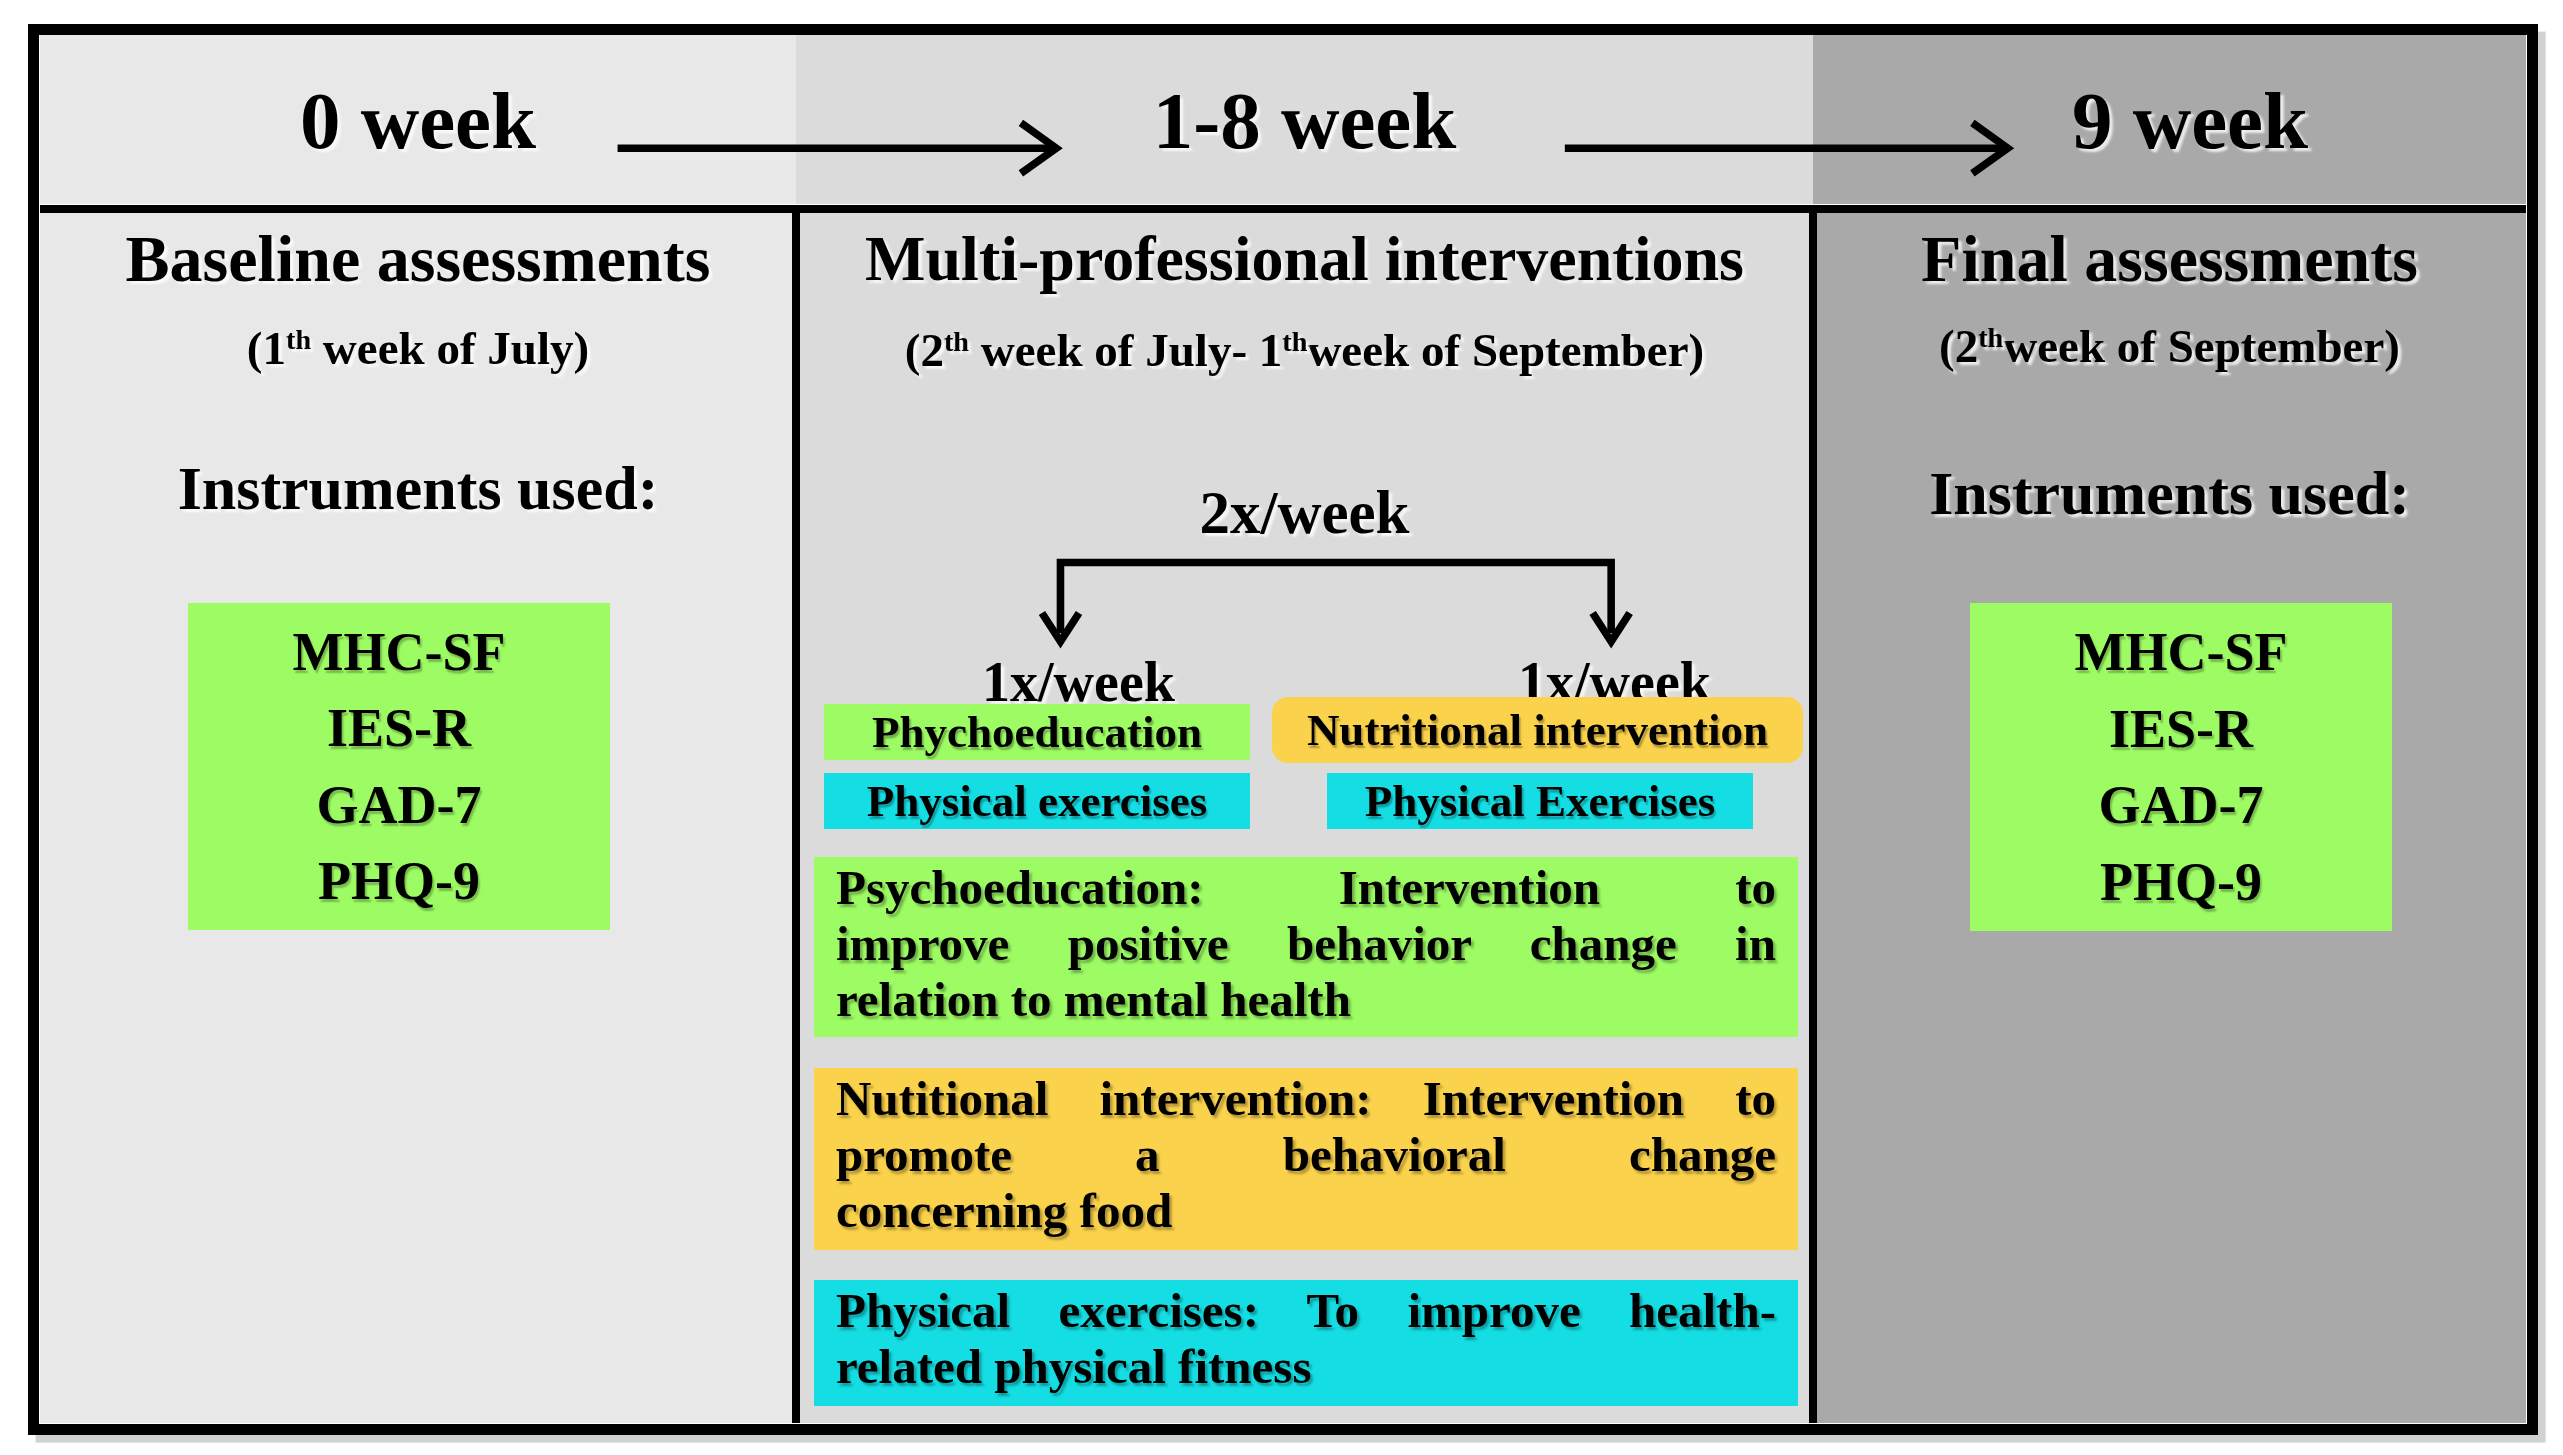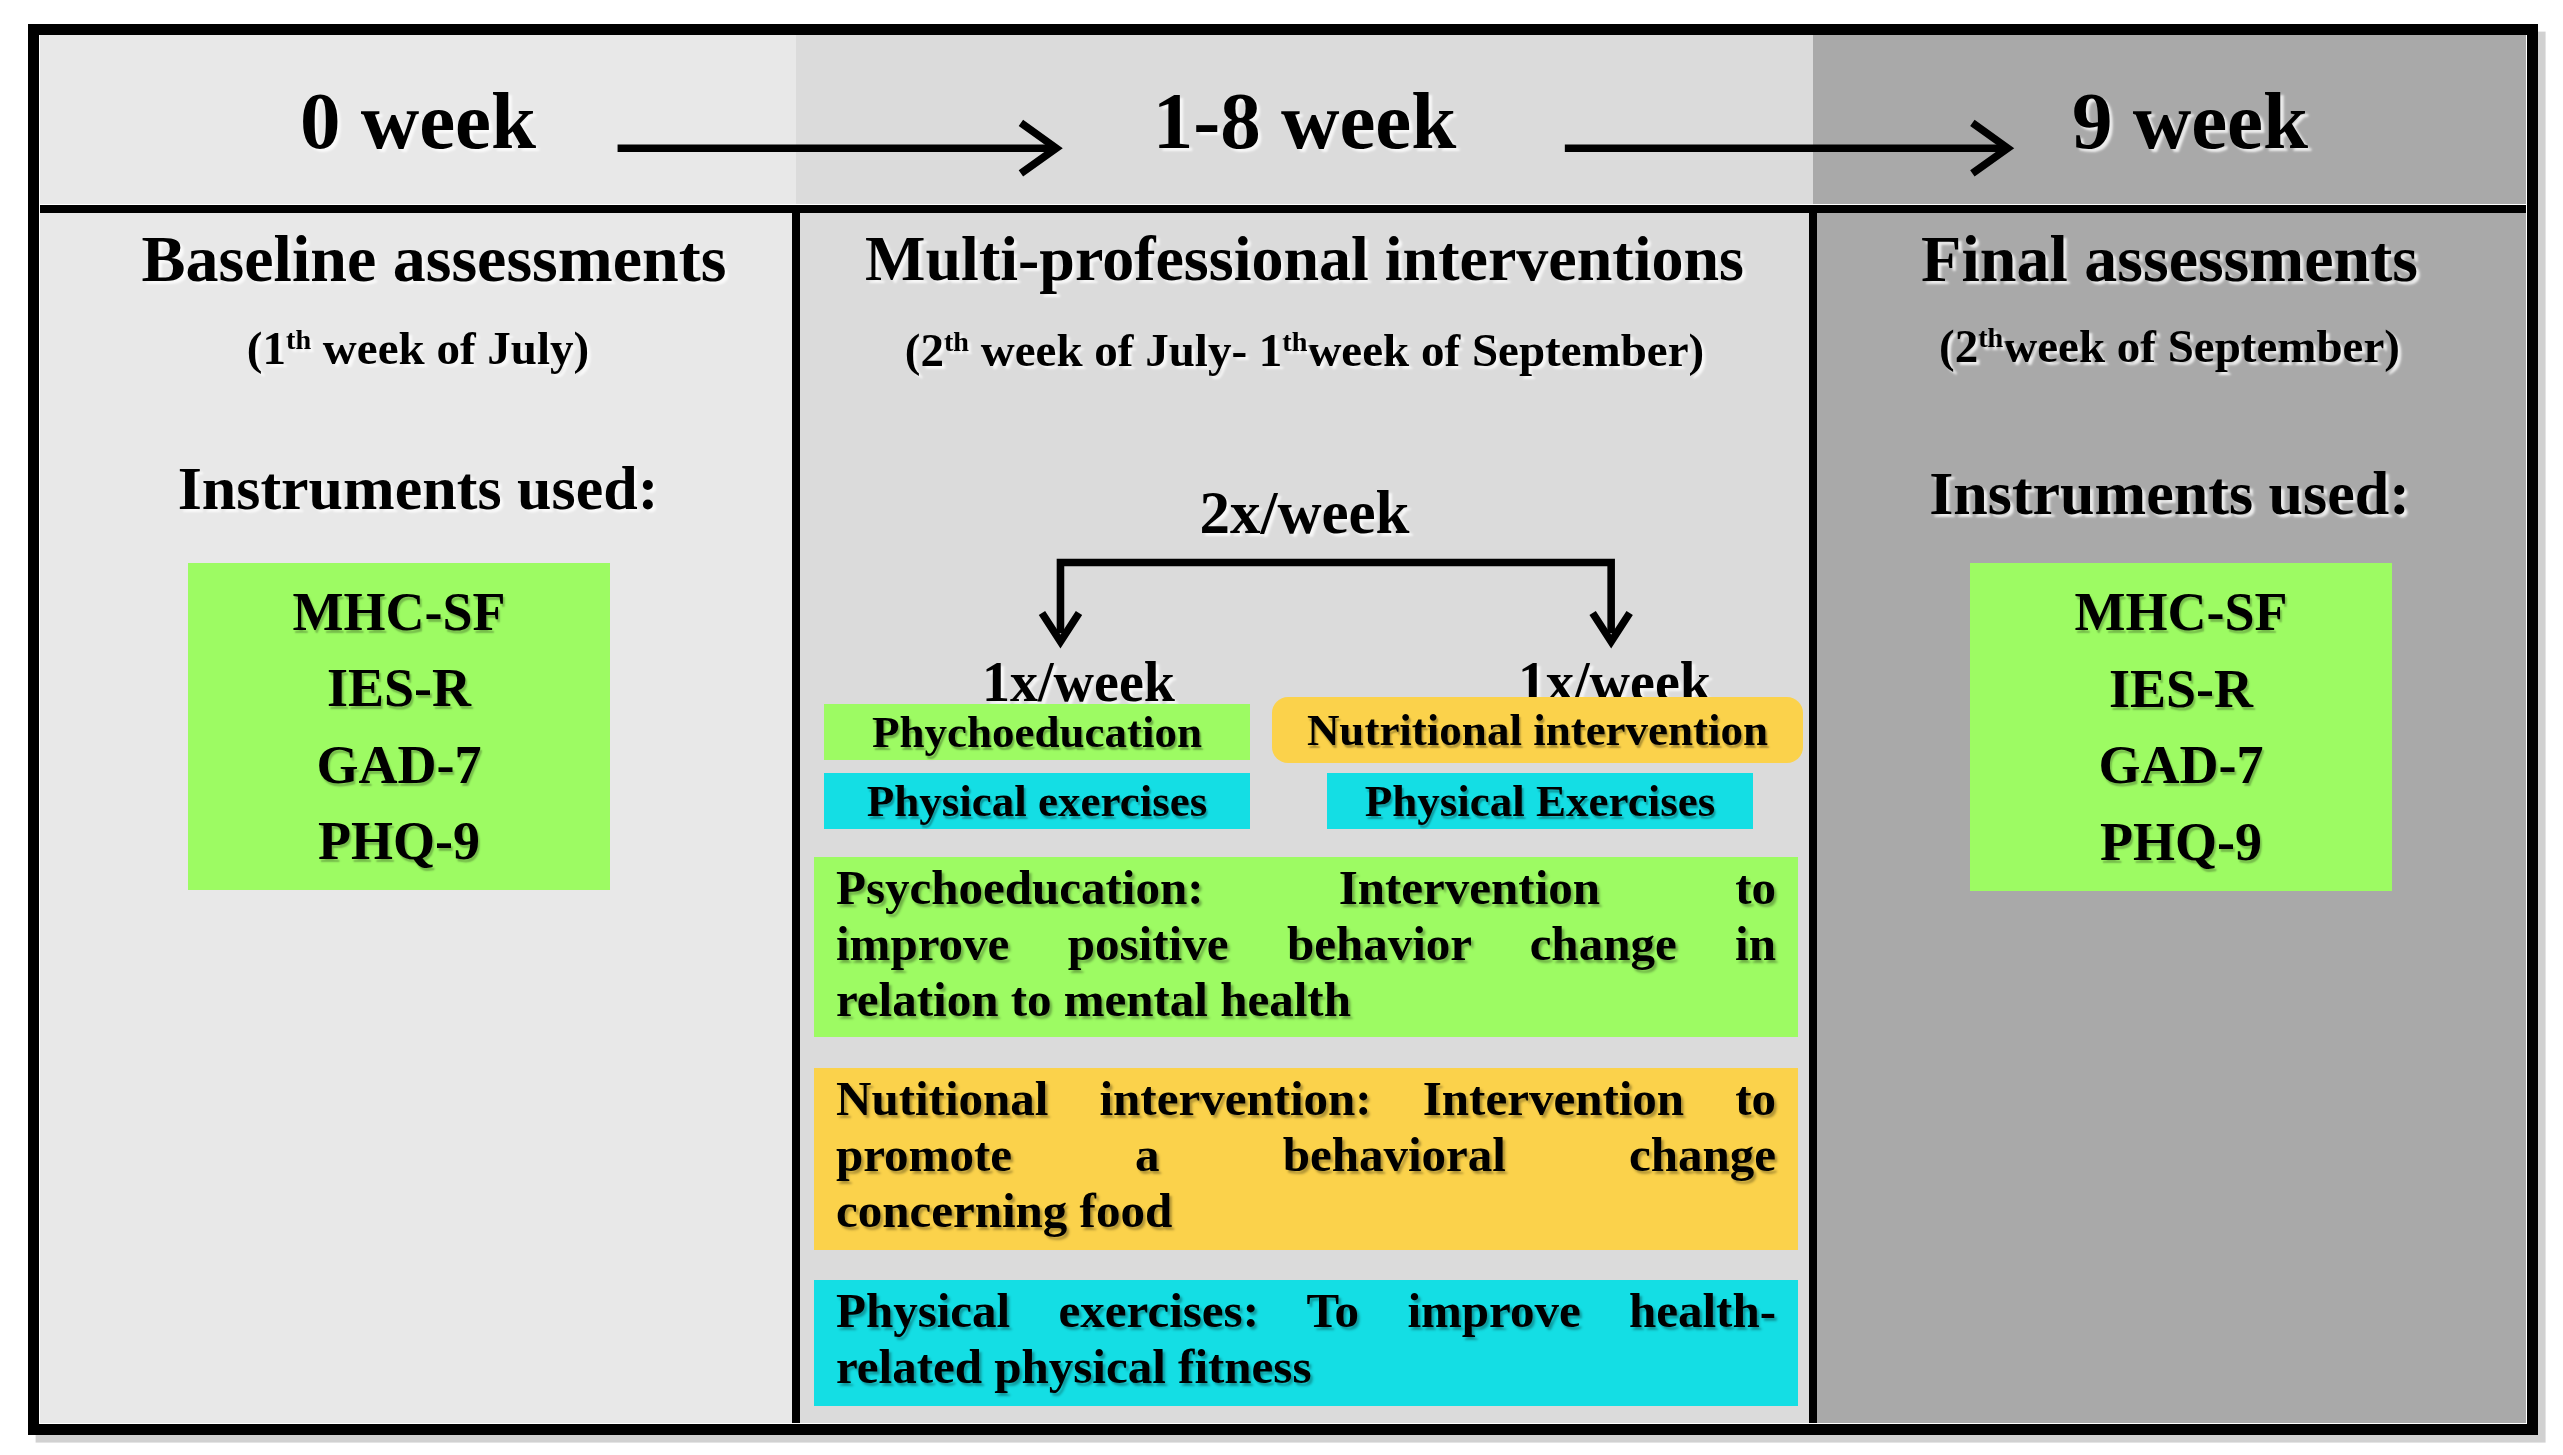--- a/index.html
+++ b/index.html
@@ -10,21 +10,21 @@
   .cell{position:absolute;}
   .rule{position:absolute;background:#000;}
   .txt{position:absolute;text-align:center;}
   .shadow-light{text-shadow:3.4px 3.4px 2.5px rgba(255,255,255,0.8);}
   .hdr-label{top:77px;font-size:81px;line-height:88px;}
   .col-title{top:217px;font-size:66px;line-height:84px;white-space:nowrap;}
   .col-sub{top:315px;font-size:47px;line-height:67px;white-space:nowrap;}
   .col-sub sup,.txt sup{font-size:60%;vertical-align:baseline;position:relative;top:-0.55em;}
   .instr-heading{font-size:62px;line-height:77px;}
   .green-box{position:absolute;display:flex;flex-direction:column;justify-content:space-evenly;
-             align-items:center;font-size:54px;}
+             align-items:center;font-size:54px;margin-top:40px;}
   .instrument{line-height:1;text-shadow:1.7px 2.5px 1.7px rgba(0,0,0,0.25);}
   .freq{font-size:61px;line-height:71px;}
   .freq-small{font-size:56px;line-height:67px;}
   .hl-label{position:absolute;display:flex;align-items:center;justify-content:center;
             font-size:45px;white-space:nowrap;text-shadow:1.7px 2.5px 1.7px rgba(0,0,0,0.30);}
   .desc{position:absolute;box-sizing:border-box;padding:3px 22px;font-size:49px;}
   .desc-line{line-height:56px;text-align:justify;text-align-last:justify;
              text-shadow:2.5px 3.4px 2.5px rgba(0,0,0,0.30);}
   .desc-line:last-child{text-align-last:left;}
   svg{position:absolute;left:0;top:0;}
@@ -61,21 +61,21 @@
       <path d="M1858 176 L2378 176"></path>
       <path d="M2342 146 L2384 176 L2342 206"></path>
     </g>
     <g stroke="#000" stroke-width="9" fill="none">
       <path d="M1259 752 L1259 668 L1913 668 L1913 752"></path>
       <path d="M1237 728 L1259 762 L1281 728"></path>
       <path d="M1891 728 L1913 762 L1935 728"></path>
     </g>
   </svg>
 
-  <div class="txt col-title shadow-light" style="left:56px;width:756px;">Baseline assessments</div>
+  <div class="txt col-title shadow-light" style="left:40px;width:756px;">Baseline assessments</div>
   <div class="txt col-sub shadow-light" style="left:40px;width:756px;"><span>(1</span><sup>th</sup><span> week of July)</span></div>
   <div class="txt instr-heading shadow-light" style="left:40px;width:756px;top:450px;">Instruments used:</div>
   <div class="green-box" style="left: 188px; top: 563px; width: 422px; height: 327px; background-color: rgb(157, 251, 99);">
 
   <div class="instrument">MHC-SF</div>
       <div class="instrument">IES-R</div>
       <div class="instrument">GAD-7</div>
       <div class="instrument">PHQ-9</div>
     </div>
 

